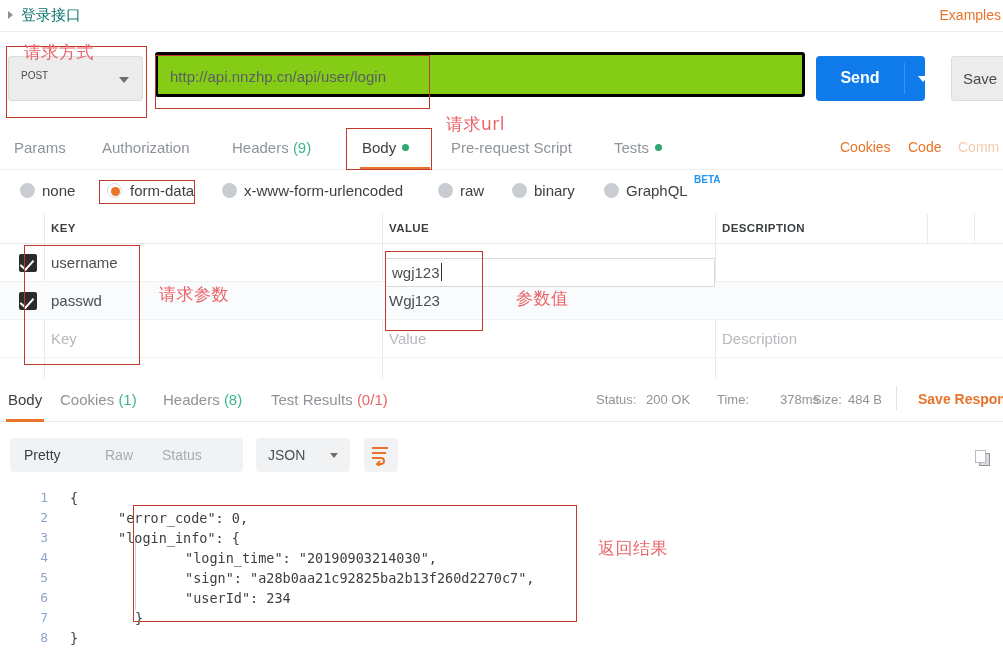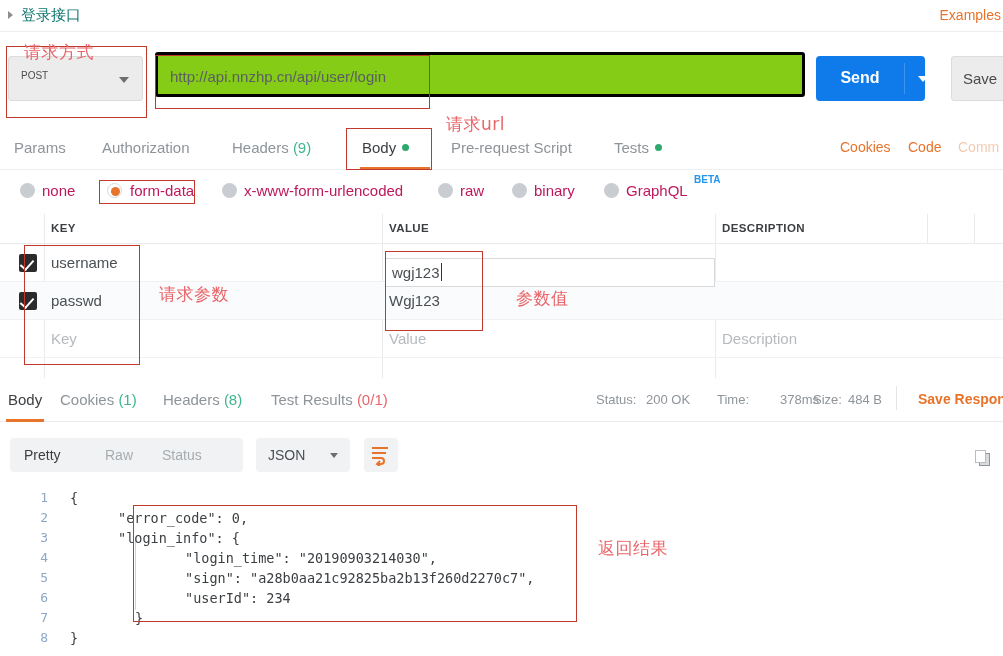--- a/index.html
+++ b/index.html
@@ -91,21 +91,21 @@
   .bodytypes { position:absolute; left:0; top:170px; width:1003px; height:44px; background:#fff; }
   .radio {
     position:absolute; top:13px; width:15px; height:15px; border-radius:50%;
     background:#c9cdd1;
   }
   .radio.sel { background:#fff; border:1px solid #d8d8d8; }
   .radio.sel::after {
     content:""; position:absolute; left:3px; top:3px; width:9px;height:9px;
     border-radius:50%; background:#e8732a;
   }
-  .rlabel { position:absolute; top:12px; font-size:15px; color:#be185d; white-space:nowrap; }
+  .rlabel { position:absolute; top:12px; font-size:15px; color:#404040; white-space:nowrap; }
   .beta { position:absolute; top:4px; font-size:10px; font-weight:bold; color:#2196f3; }
 
   
   .kvtable { position:absolute; left:0; top:214px; width:829px; height:164px; background:#fff; }
   .kvhead { position:absolute; left:0; top:0; width:1003px; height:30px; border-bottom:1px solid #e8eaec; }
   .kvhead-cell { position:absolute; top:8px; font-size:11.5px; font-weight:bold; color:#3b3f42; letter-spacing:.4px; }
   .vsep { position:absolute; top:0; width:1px; background:#e8eaec; }
   .kvrow { position:absolute; left:0; width:1003px; height:38px; border-bottom:1px solid #f0f1f3; }
   .kvrow.alt { background:#fafbfc; }
   .cb {

